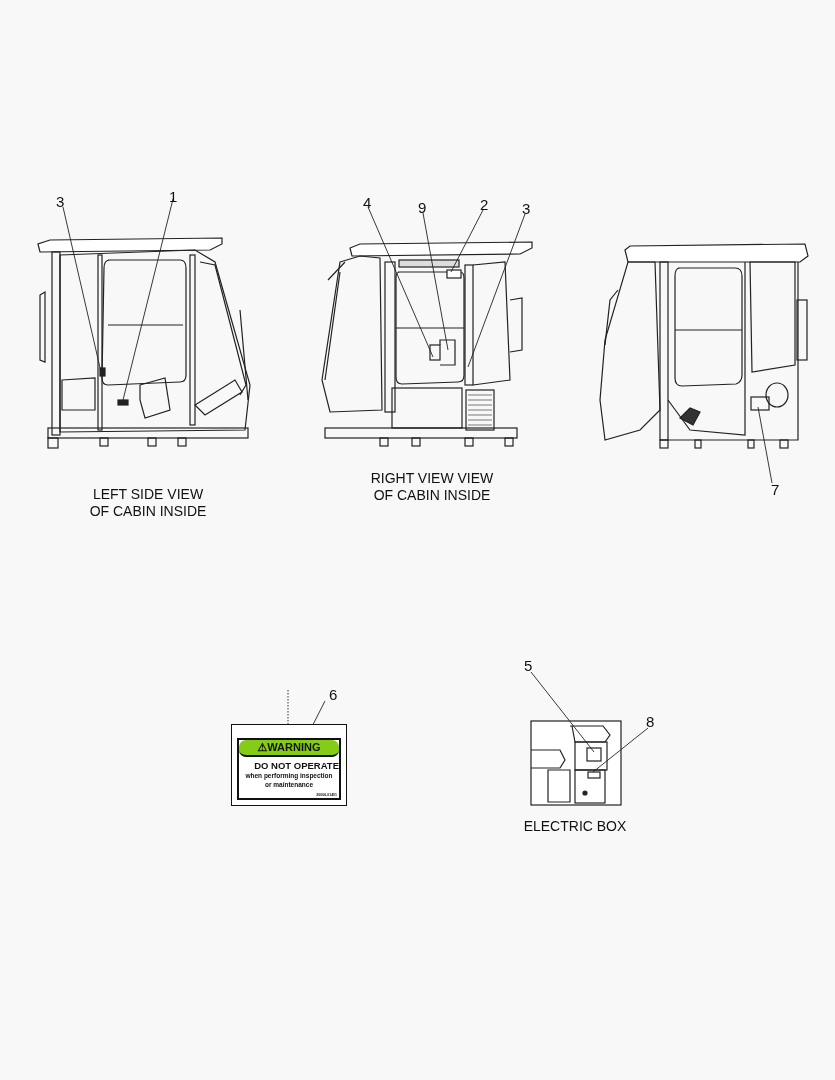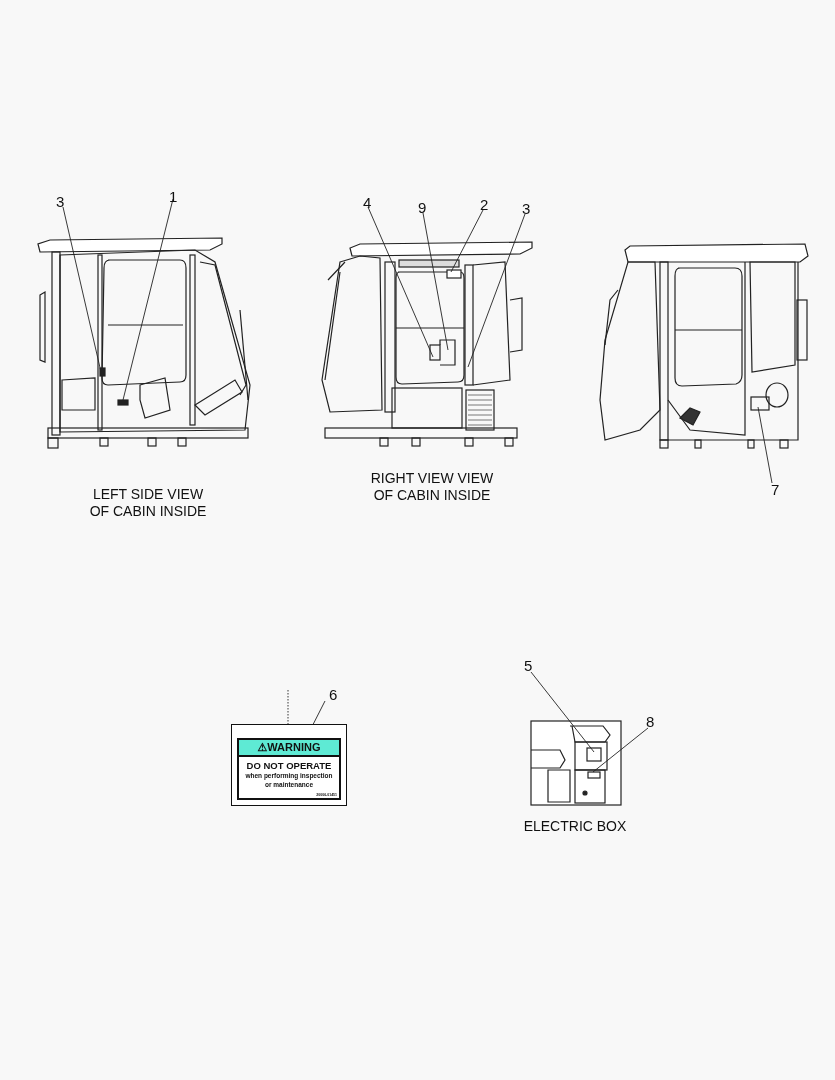--- a/index.html
+++ b/index.html
@@ -4,24 +4,24 @@
 <style>
   html, body { margin:0; padding:0; }
   body { width:835px; height:1080px; background:#f8f8f8; position:relative; overflow:hidden;
          font-family:"Liberation Sans", sans-serif; color:#111; }
   .callout { position:absolute; font-size:15px; line-height:15px; }
   .caption { position:absolute; font-size:14px; line-height:17px; text-align:center; }
   svg.art { position:absolute; left:0; top:0; }
   .warn-label { position:absolute; left:231px; top:724px; width:116px; height:82px;
                 border:1.5px solid #111; background:#fff; box-sizing:border-box; }
   .warn-inner { position:absolute; left:5px; top:13px; right:5px; bottom:5px; border:2px solid #111; }
-  .warn-head { height:15px; background:#5eead4; border-bottom:2px solid #111; text-align:center;
-               font-weight:bold; font-size:11px; line-height:15px; }
+  .warn-head { height:15px; background:#84cc16; border-bottom:2px solid #111; text-align:center;
+               font-weight:bold; font-size:11px; line-height:15px;border-radius:7px; }
   .warn-body { text-align:center; }
-  .warn-main { font-weight:bold; font-size:9.5px; margin-top:3px; }
+  .warn-main { font-weight:bold; font-size:9.5px; margin-top:3px;text-align:right; }
   .warn-sub { font-weight:bold; font-size:6.5px; line-height:9px; }
   .warn-code { position:absolute; right:2px; bottom:1px; font-size:3.5px; font-weight:bold; }
 </style>
 </head>
 <body>
 
 <svg class="art" width="835" height="1080" viewBox="0 0 835 1080">
   <g fill="none" stroke="#222" stroke-width="1.2">
 
     <g>

